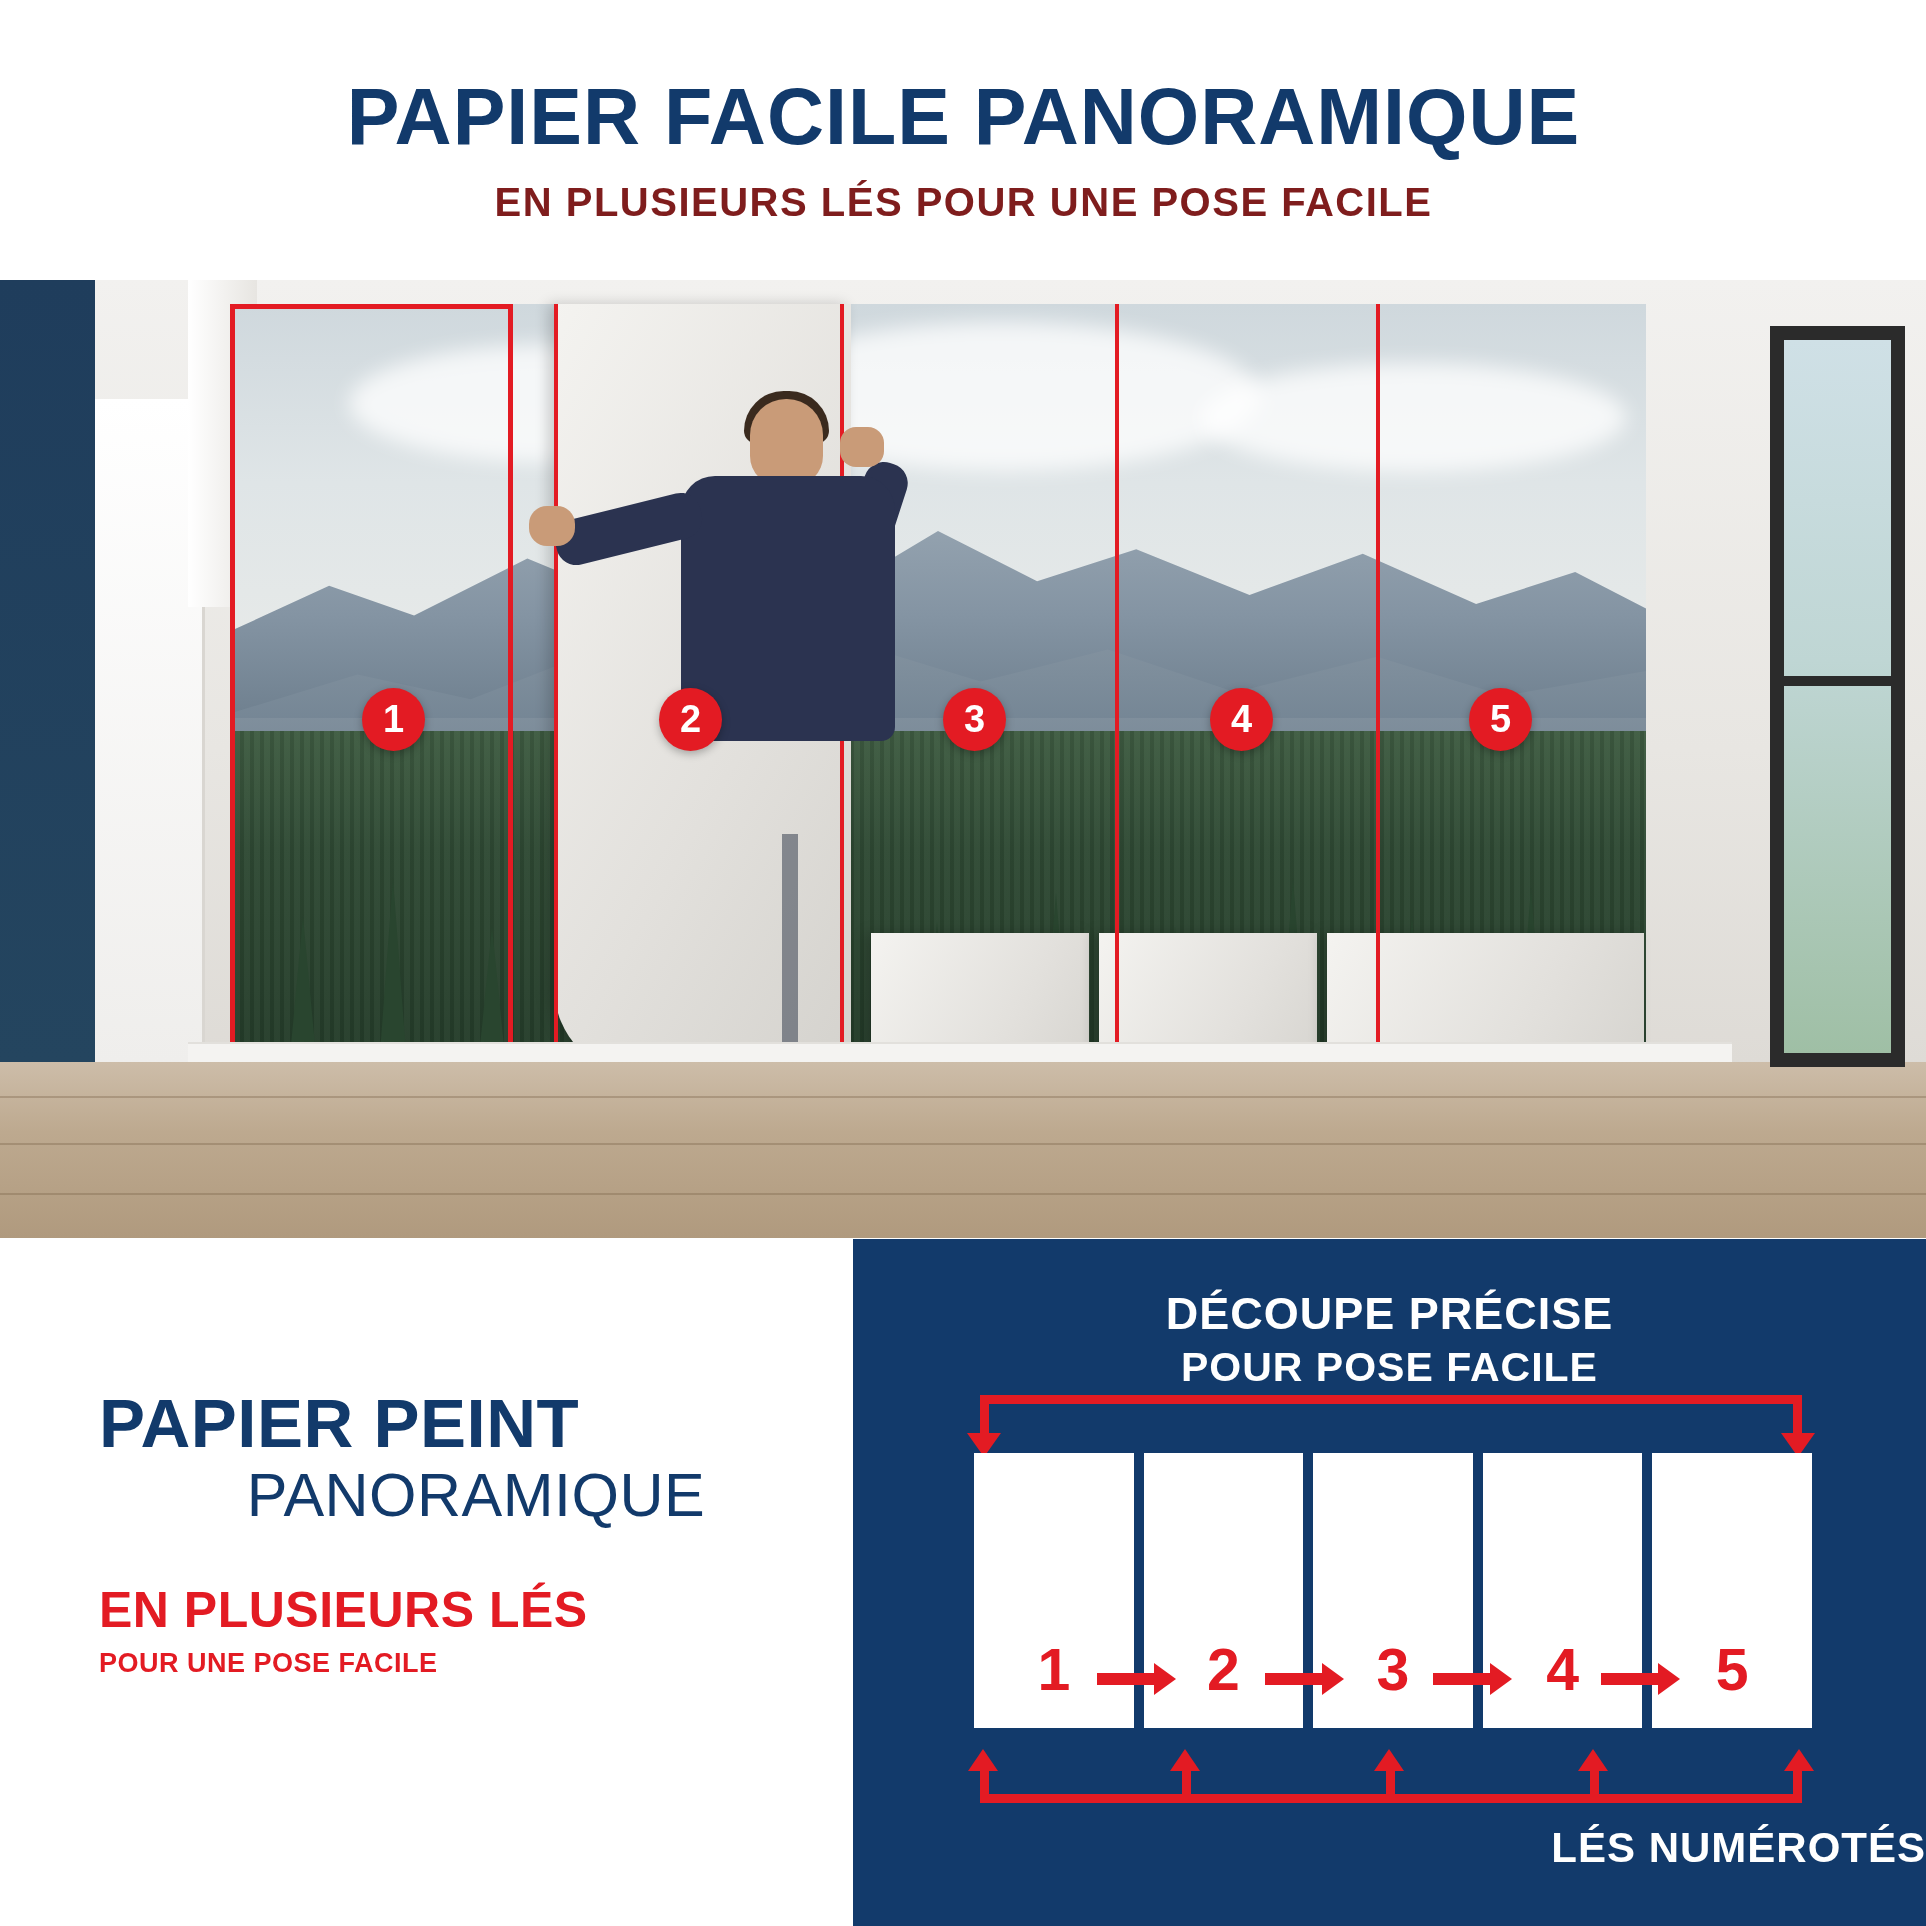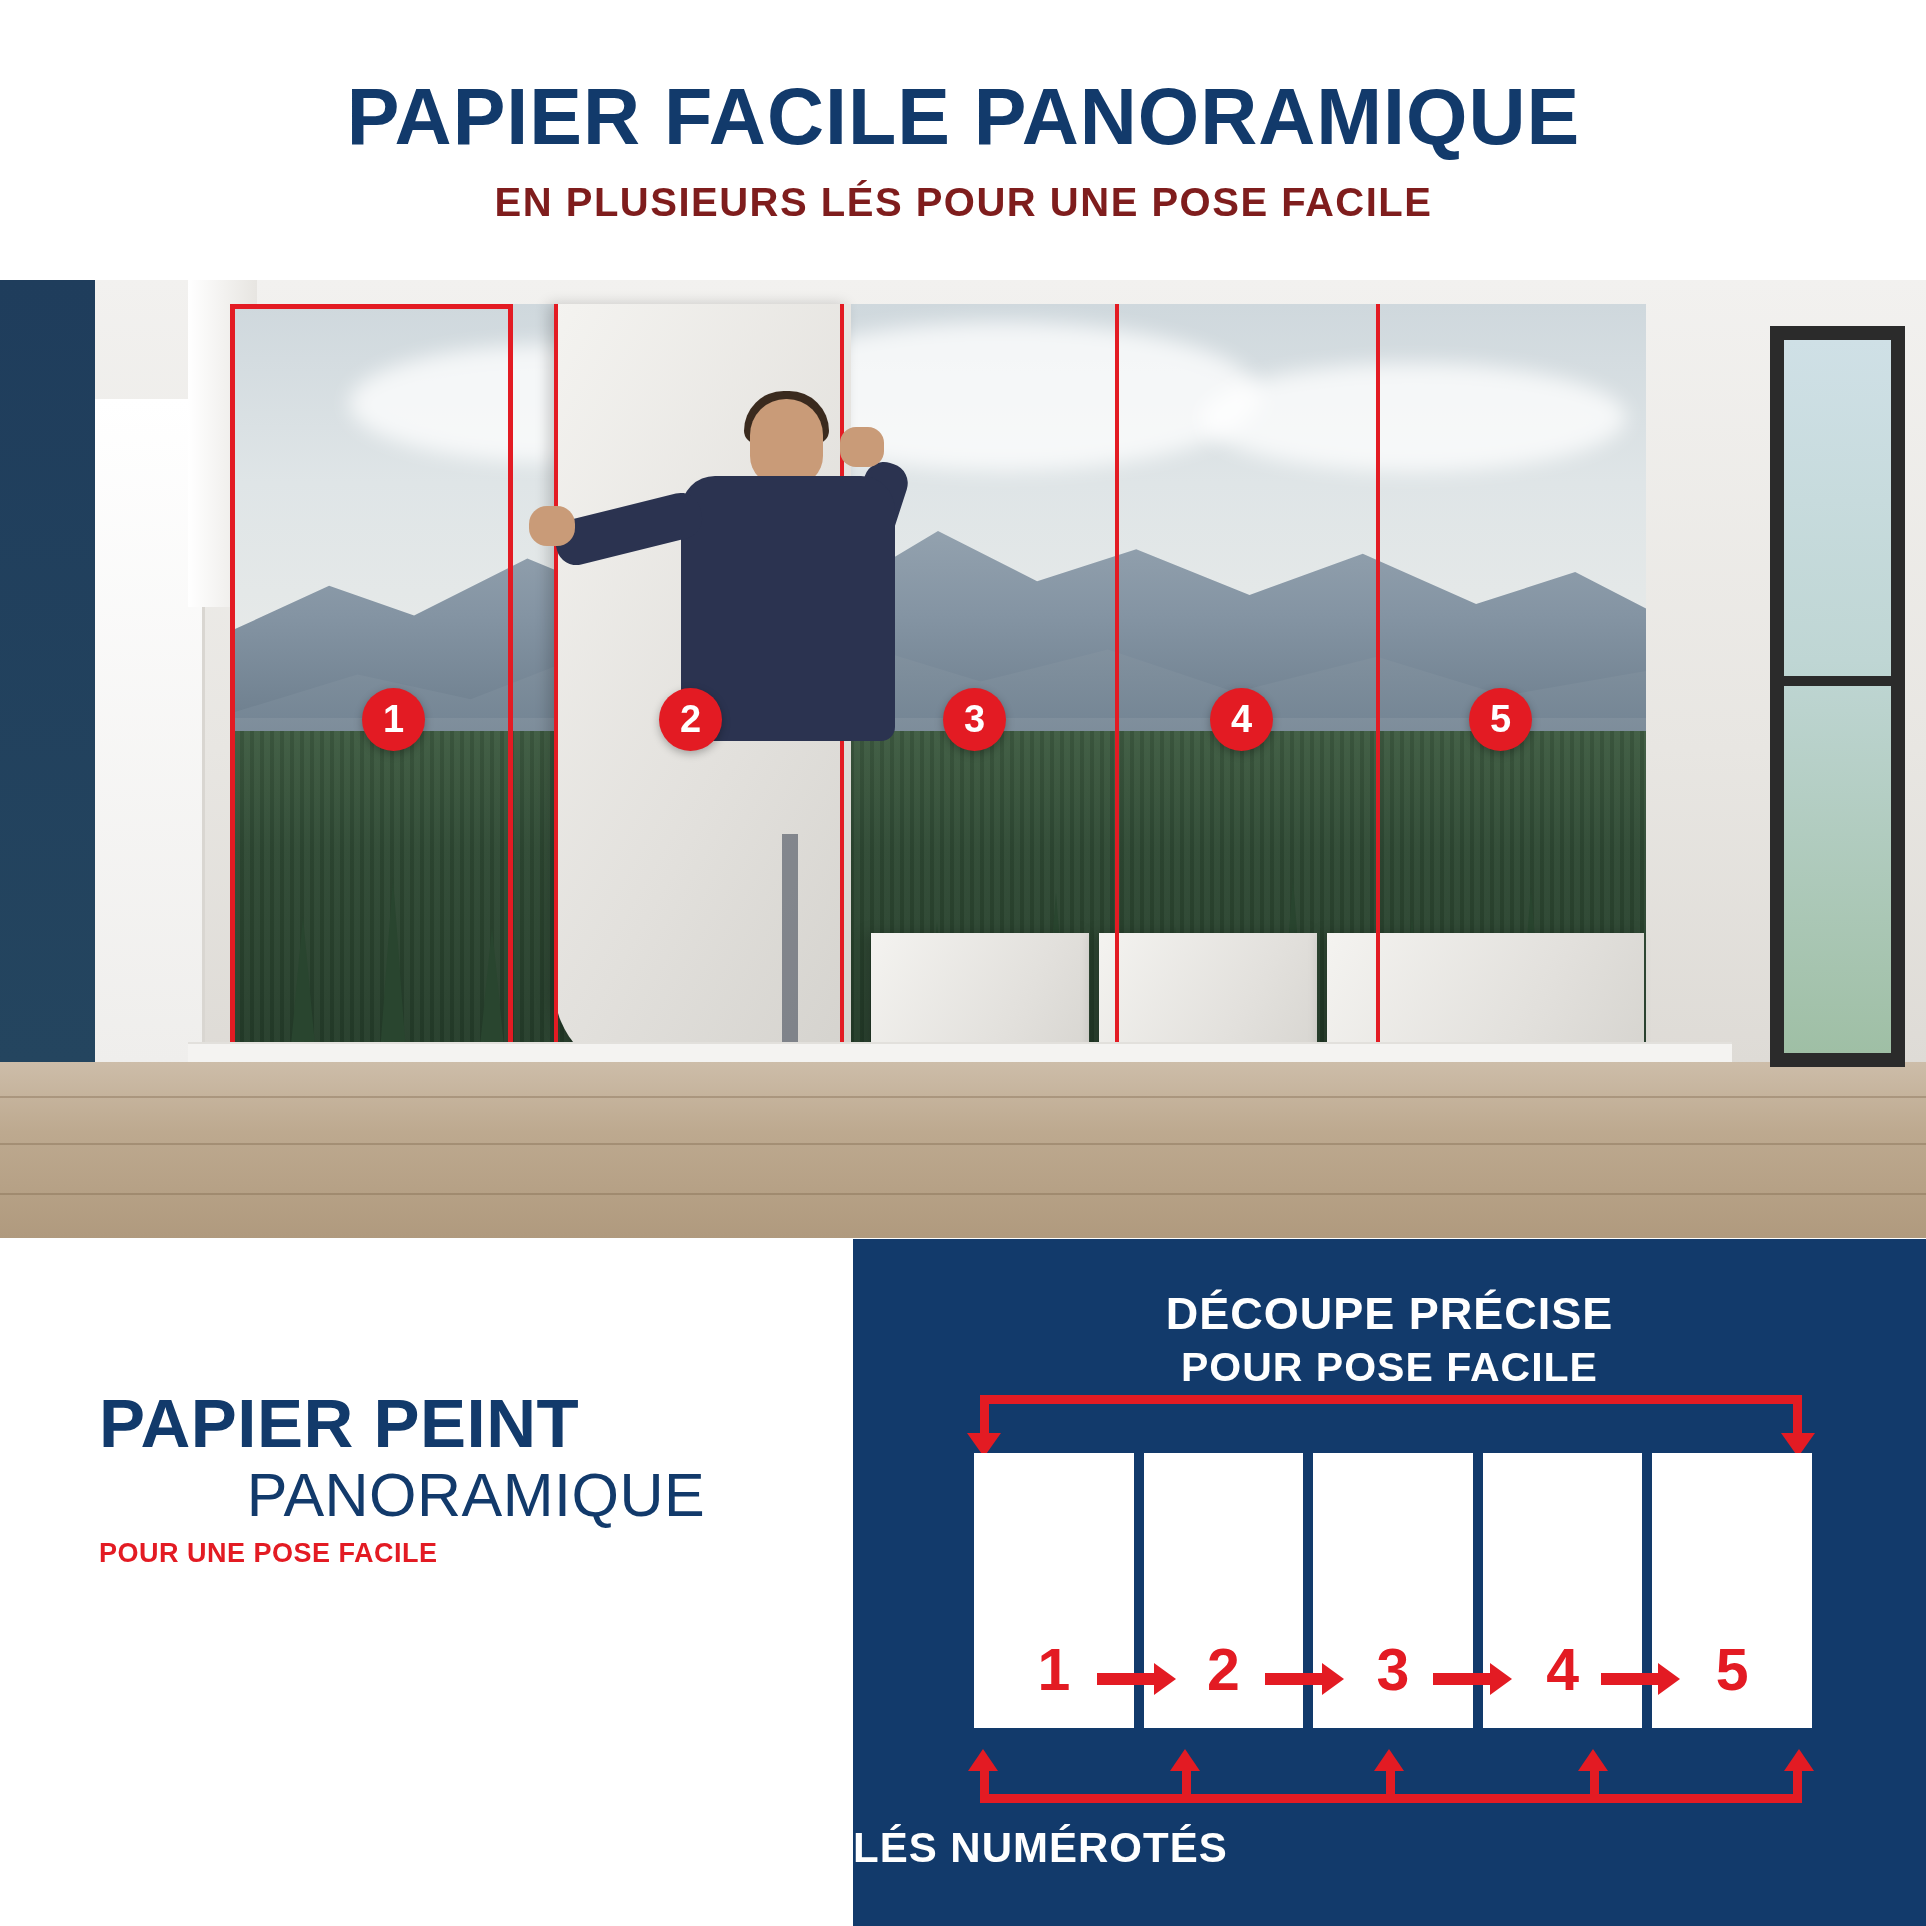--- a/index.html
+++ b/index.html
@@ -385,21 +385,21 @@
     position: absolute; bottom: 0; width: 9px; height: 34px; background: #e31b23;
   }
   .bot-bracket .tick-head {
     position: absolute; bottom: 32px;
     border-bottom: 22px solid #e31b23;
     border-left: 15px solid transparent;
     border-right: 15px solid transparent;
   }
   .br-caption {
     position: absolute; left: 0; bottom: 55px; width: 100%;
-    text-align: left;
+    text-align: right;
     font-size: 42px; font-weight: bold; letter-spacing: 1px;
   }
 </style>
 </head>
 <body>
 
 <div class="header">
   <h1 class="header-title">PAPIER FACILE PANORAMIQUE</h1>
   <h2 class="header-sub">EN PLUSIEURS LÉS POUR UNE POSE FACILE</h2>
 </div>
@@ -479,20 +479,21 @@
   </div>
 
   <div class="window"></div>
   <div class="window-mullion"></div>
 </div>
 
 <div class="bl">
   <div class="bl-inner">
     <p class="bl-t1">PAPIER PEINT</p>
     <p class="bl-t2">PANORAMIQUE</p>
+    <p class="bl-t3">EN PLUSIEURS LÉS</p>
     <p class="bl-t4">POUR UNE POSE FACILE</p>
   </div>
 </div>
 
 <div class="br">
   <div class="br-title">
     <div>DÉCOUPE PRÉCISE</div>
     <div class="l2">POUR POSE FACILE</div>
   </div>
 

